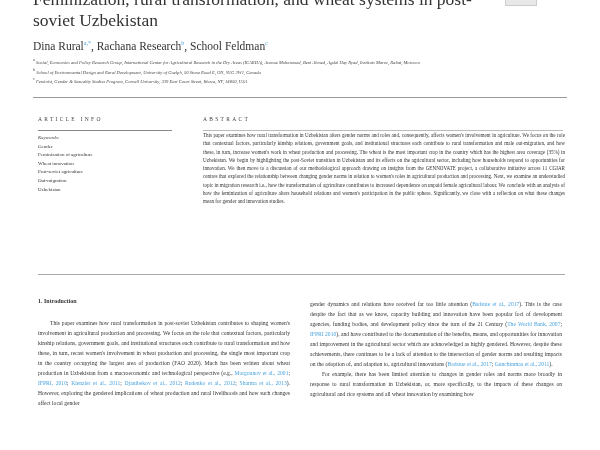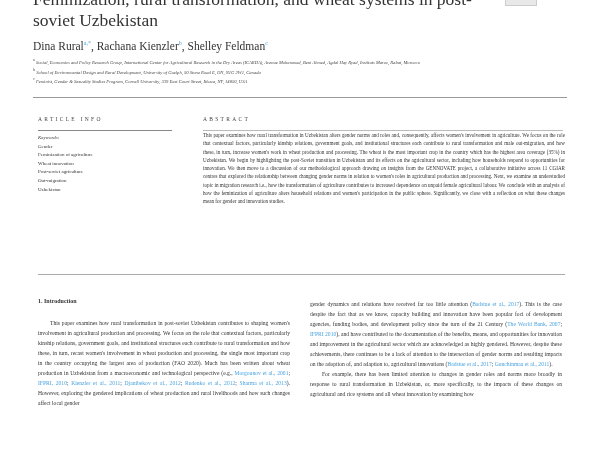--- a/index.html
+++ b/index.html
@@ -68,22 +68,22 @@
     a.cite { color: #4aa3df; text-decoration: none; }
   </style>
 </head>
 <body>
 
 <div class="title">Feminization, rural transformation, and wheat systems in post-soviet Uzbekistan</div>
 <div class="corner-box"></div>
 
 <div class="authors">
   <span>Dina Rural</span><sup>a,*</sup>,
-  <span>Rachana Kienzler</span><sup>b</sup>,
-  <span>Shelley Feldman</span><sup>c</sup>
+  <span>Rachana Research</span><sup>b</sup>,
+  <span>School Feldman</span><sup>c</sup>
 </div>
 
 <div class="affils">
   <div><sup>a</sup> <span>Social, Economics and Policy Research Group, International Center for Agricultural Research in the Dry Areas (ICARDA), Avenue Mohammed, Beni Ahmed, Agdal Hay Ryad, Instituts Maroc, Rabat, Morocco</span></div>
   <div><sup>b</sup> <span>School of Environmental Design and Rural Development, University of Guelph, 50 Stone Road E, ON, N1G 2W1, Canada</span></div>
   <div><sup>c</sup> <span>Feminist, Gender &amp; Sexuality Studies Program, Cornell University, 339 East Court Street, Ithaca, NY, 14850, USA</span></div>
 </div>
 
 <div class="rule-top"></div>
 

